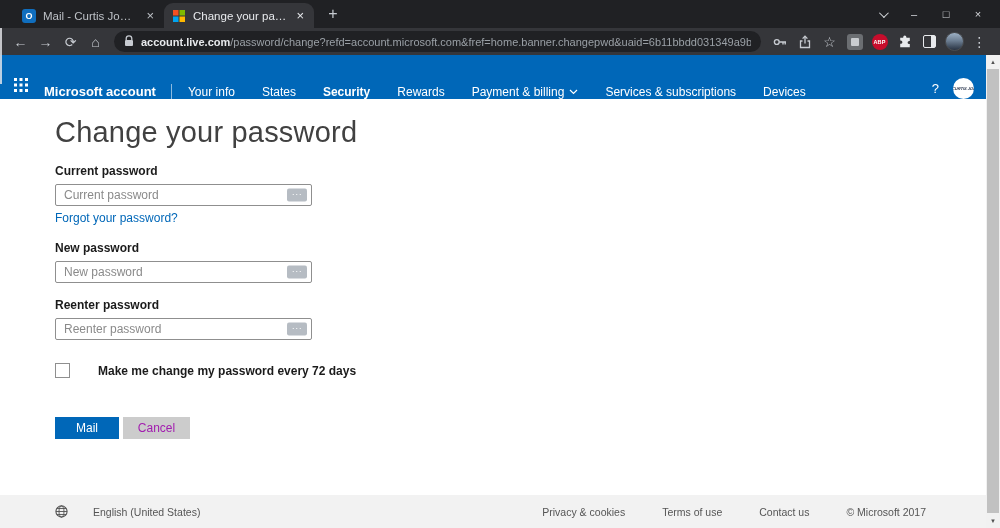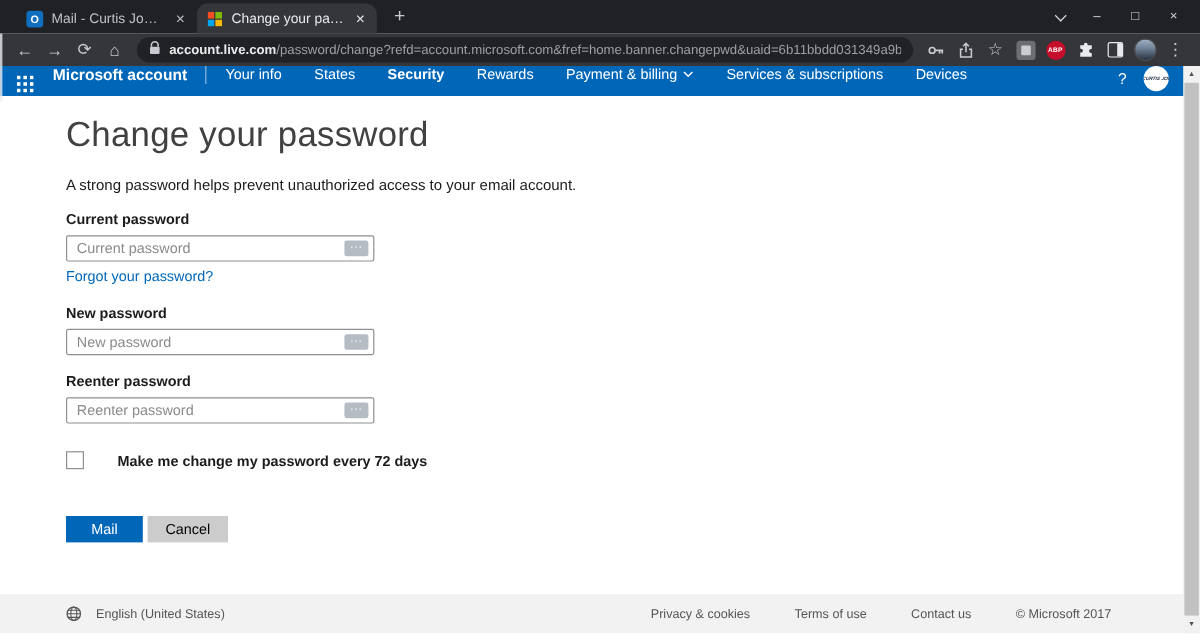--- a/index.html
+++ b/index.html
@@ -29,21 +29,21 @@
   .url-domain { color:#e8eaed; font-weight:bold; }
   .url-path { color:#9aa0a6; }
   .ext-gray { width:16px; height:16px; background:#6b6e72; border-radius:3px; display:flex; align-items:center; justify-content:center; }
   .ext-gray i { display:block; width:8px; height:8px; background:#c9ccd0; border-radius:1px; }
   .ext-abp { width:16px; height:16px; background:#c70d2c; border-radius:50%; color:#fff; font-size:5.5px; font-weight:bold; display:flex; align-items:center; justify-content:center; letter-spacing:.2px; }
   .sidepanel { width:13px; height:13px; border:1.7px solid #e8eaed; border-radius:2px; position:relative; }
   .sidepanel i { position:absolute; top:0; right:0; bottom:0; width:4px; background:#e8eaed; display:block; }
   .avatar-toolbar { width:19px; height:19px; border-radius:50%; background:linear-gradient(180deg,#9db0c4 0%,#6d7f93 45%,#283241 100%); border:1px solid #4a4d51; }
 
   
-  .msnav { height:25px; background:#0067b8; display:flex; align-items:flex-start; color:#fff; padding:0 10px 0 8px; }
+  .msnav { height:44px; background:#0067b8; display:flex; align-items:flex-end; color:#fff; padding:0 10px 0 8px; }
   .waffle { width:26px; height:29px; display:flex; align-items:center; justify-content:center; margin-right:10px; }
   .brand { font-size:13px; font-weight:bold; margin-right:15px; white-space:nowrap; }
   .nav-sep { width:1px; height:15px; background:rgba(255,255,255,.55); margin-right:16px; }
   .msnav-item { font-size:12px; margin-right:27px; white-space:nowrap; display:flex; align-items:center; gap:5px; }
   .msnav-item.active { font-weight:bold; }
   .msnav-right { margin-left:auto; display:flex; align-items:center; gap:14px; padding-right:16px; }
   .help-btn { font-size:13px; }
   .avatar-nav { width:21px; height:21px; border-radius:50%; background:#fff; display:flex; align-items:center; justify-content:center; overflow:hidden; }
   .avatar-nav span { font-size:4px; font-style:italic; font-weight:bold; color:#16233d; transform:skewX(-12deg); white-space:nowrap; }
 
@@ -57,25 +57,25 @@
   .inputwrap input::placeholder { color:#8a8a8a; }
   .reveal { position:absolute; right:5px; top:50%; transform:translateY(-50%); width:20px; height:13px; background:#b6bcc3; border-radius:2px; color:#fff; font-size:9px; letter-spacing:.5px; display:flex; align-items:center; justify-content:center; line-height:0; padding-bottom:4px; }
   .forgot { display:inline-block; margin-top:5px; font-size:12px; color:#0067b8; text-decoration:none; }
   .hint { margin-top:10px; font-size:10.5px; color:#1b1b1b; }
   .checkrow { margin-top:23px; display:flex; align-items:center; gap:28px; }
   .checkbox { width:15px; height:15px; border:1px solid #8f8f8f; background:#fff; flex:0 0 15px; }
   .checklabel { font-size:12px; font-weight:bold; color:#1b1b1b; }
   .btnrow { margin-top:39px; display:flex; gap:4px; }
   .btn { height:22px; border:none; font-size:12px; font-family:inherit; cursor:pointer; }
   .btn-save { width:64px; background:#0067b8; color:#fff; }
-  .btn-cancel { width:67px; background:#cccccc; color:#000000; }
+  .btn-cancel { width:67px; background:#cccccc; color:#a21caf; }
 
   
   .footer { position:absolute; left:0; right:0; bottom:0; height:33px; background:#f2f2f2; display:flex; align-items:center; padding:0 74px 0 55px; font-size:10.5px; color:#555; }
-  .lang { display:flex; align-items:flex-end; gap:12px; }
+  .lang { display:flex; align-items:flex-end; gap:25px; }
   .footlinks { margin-left:auto; display:flex; gap:37px; align-items:center; }
   .footlinks a { color:#555; text-decoration:none; }
 
   
   .scrollbar { position:absolute; top:55px; right:0; bottom:0; width:14px; background:#f1f1f1; }
   .sb-arrow { position:absolute; left:0; width:14px; height:14px; display:flex; align-items:center; justify-content:center; color:#505050; font-size:6px; }
   .sb-up { top:0; } .sb-down { bottom:0; }
   .sb-thumb { position:absolute; left:1px; right:1px; top:14px; bottom:15px; background:#c1c1c1; }
 
   .left-edge { position:absolute; left:0; top:28px; width:2px; height:56px; background:#e8eaed; opacity:.8; }
@@ -213,21 +213,20 @@
     <span class="msnav-right">
       <span class="help-btn">?</span>
       <span class="avatar-nav">
           <span>CURTIS JOE</span>
         </span>
     </span>
   </div>
 
   <div class="content">
     <h1>Change your password</h1>
-    <div class="subtitle">A strong password helps prevent unauthorized access to your email account.</div>
 
     <label class="fieldlabel">Current password</label>
     <div class="inputwrap">
       <input type="text" placeholder="Current password" style="">
       <span class="reveal">···</span>
     </div>
     <a class="forgot" href="#">Forgot your password?</a>
 
     <label class="fieldlabel">New password</label>
     <div class="inputwrap">

